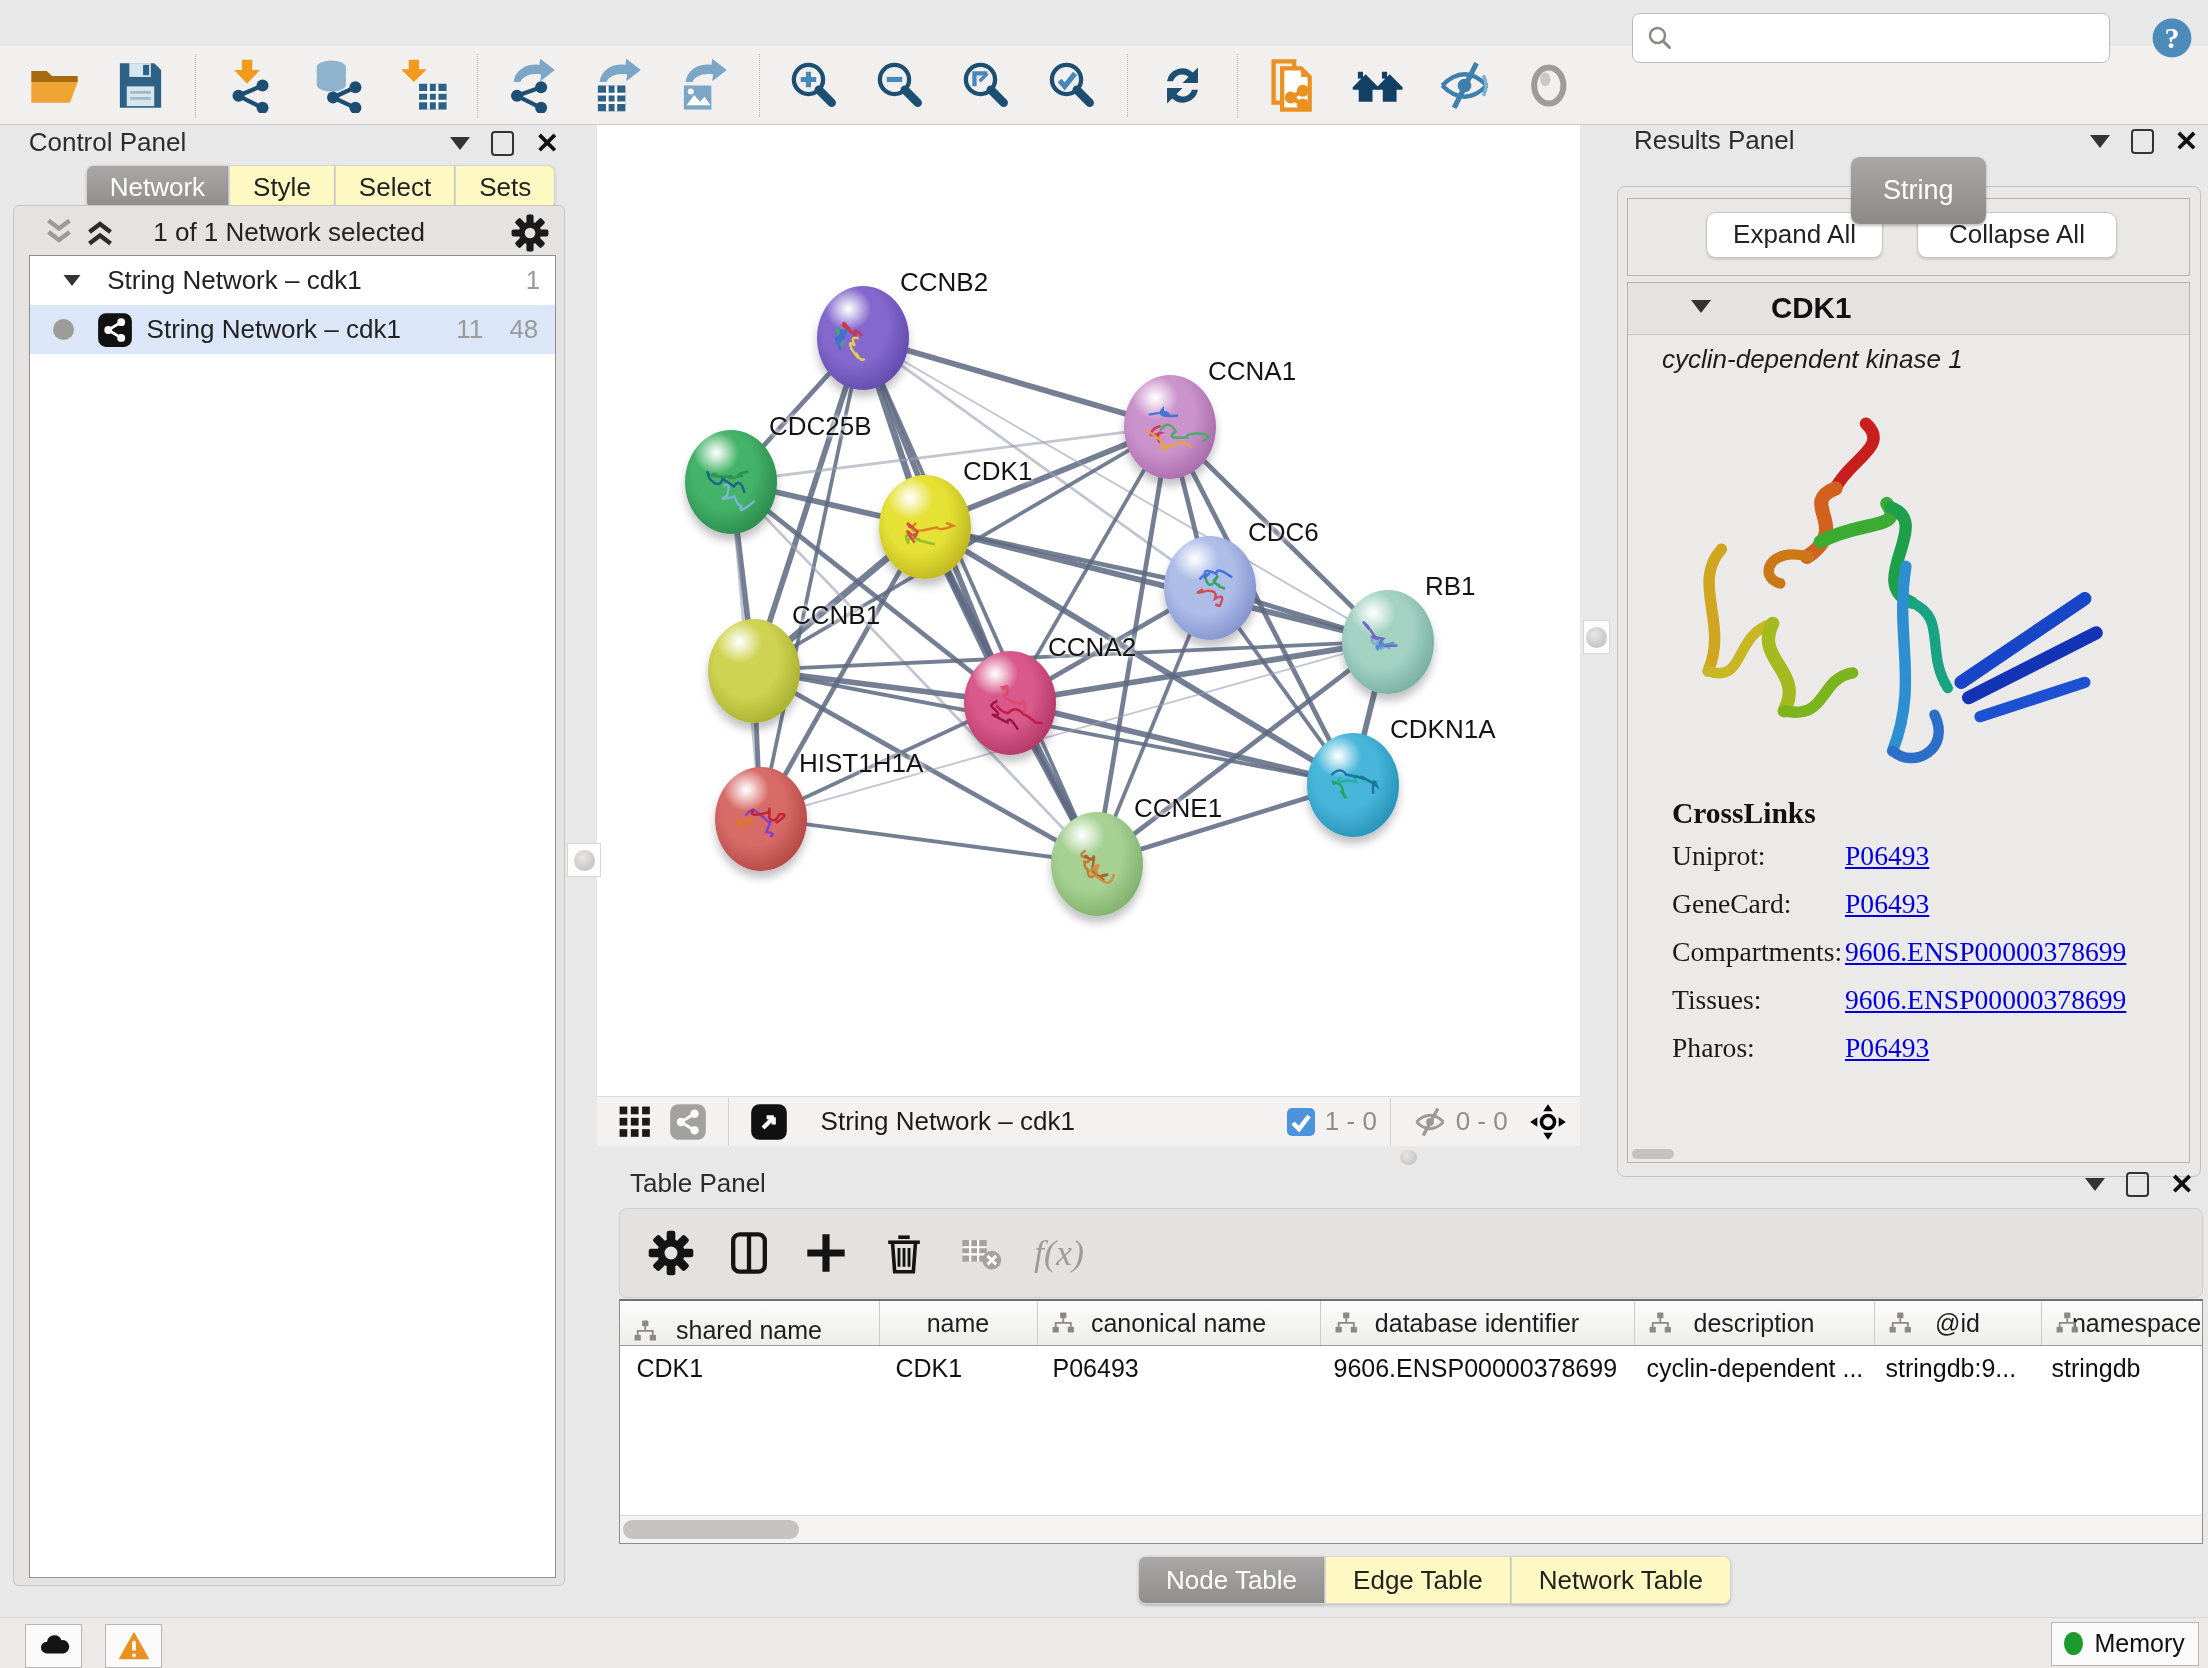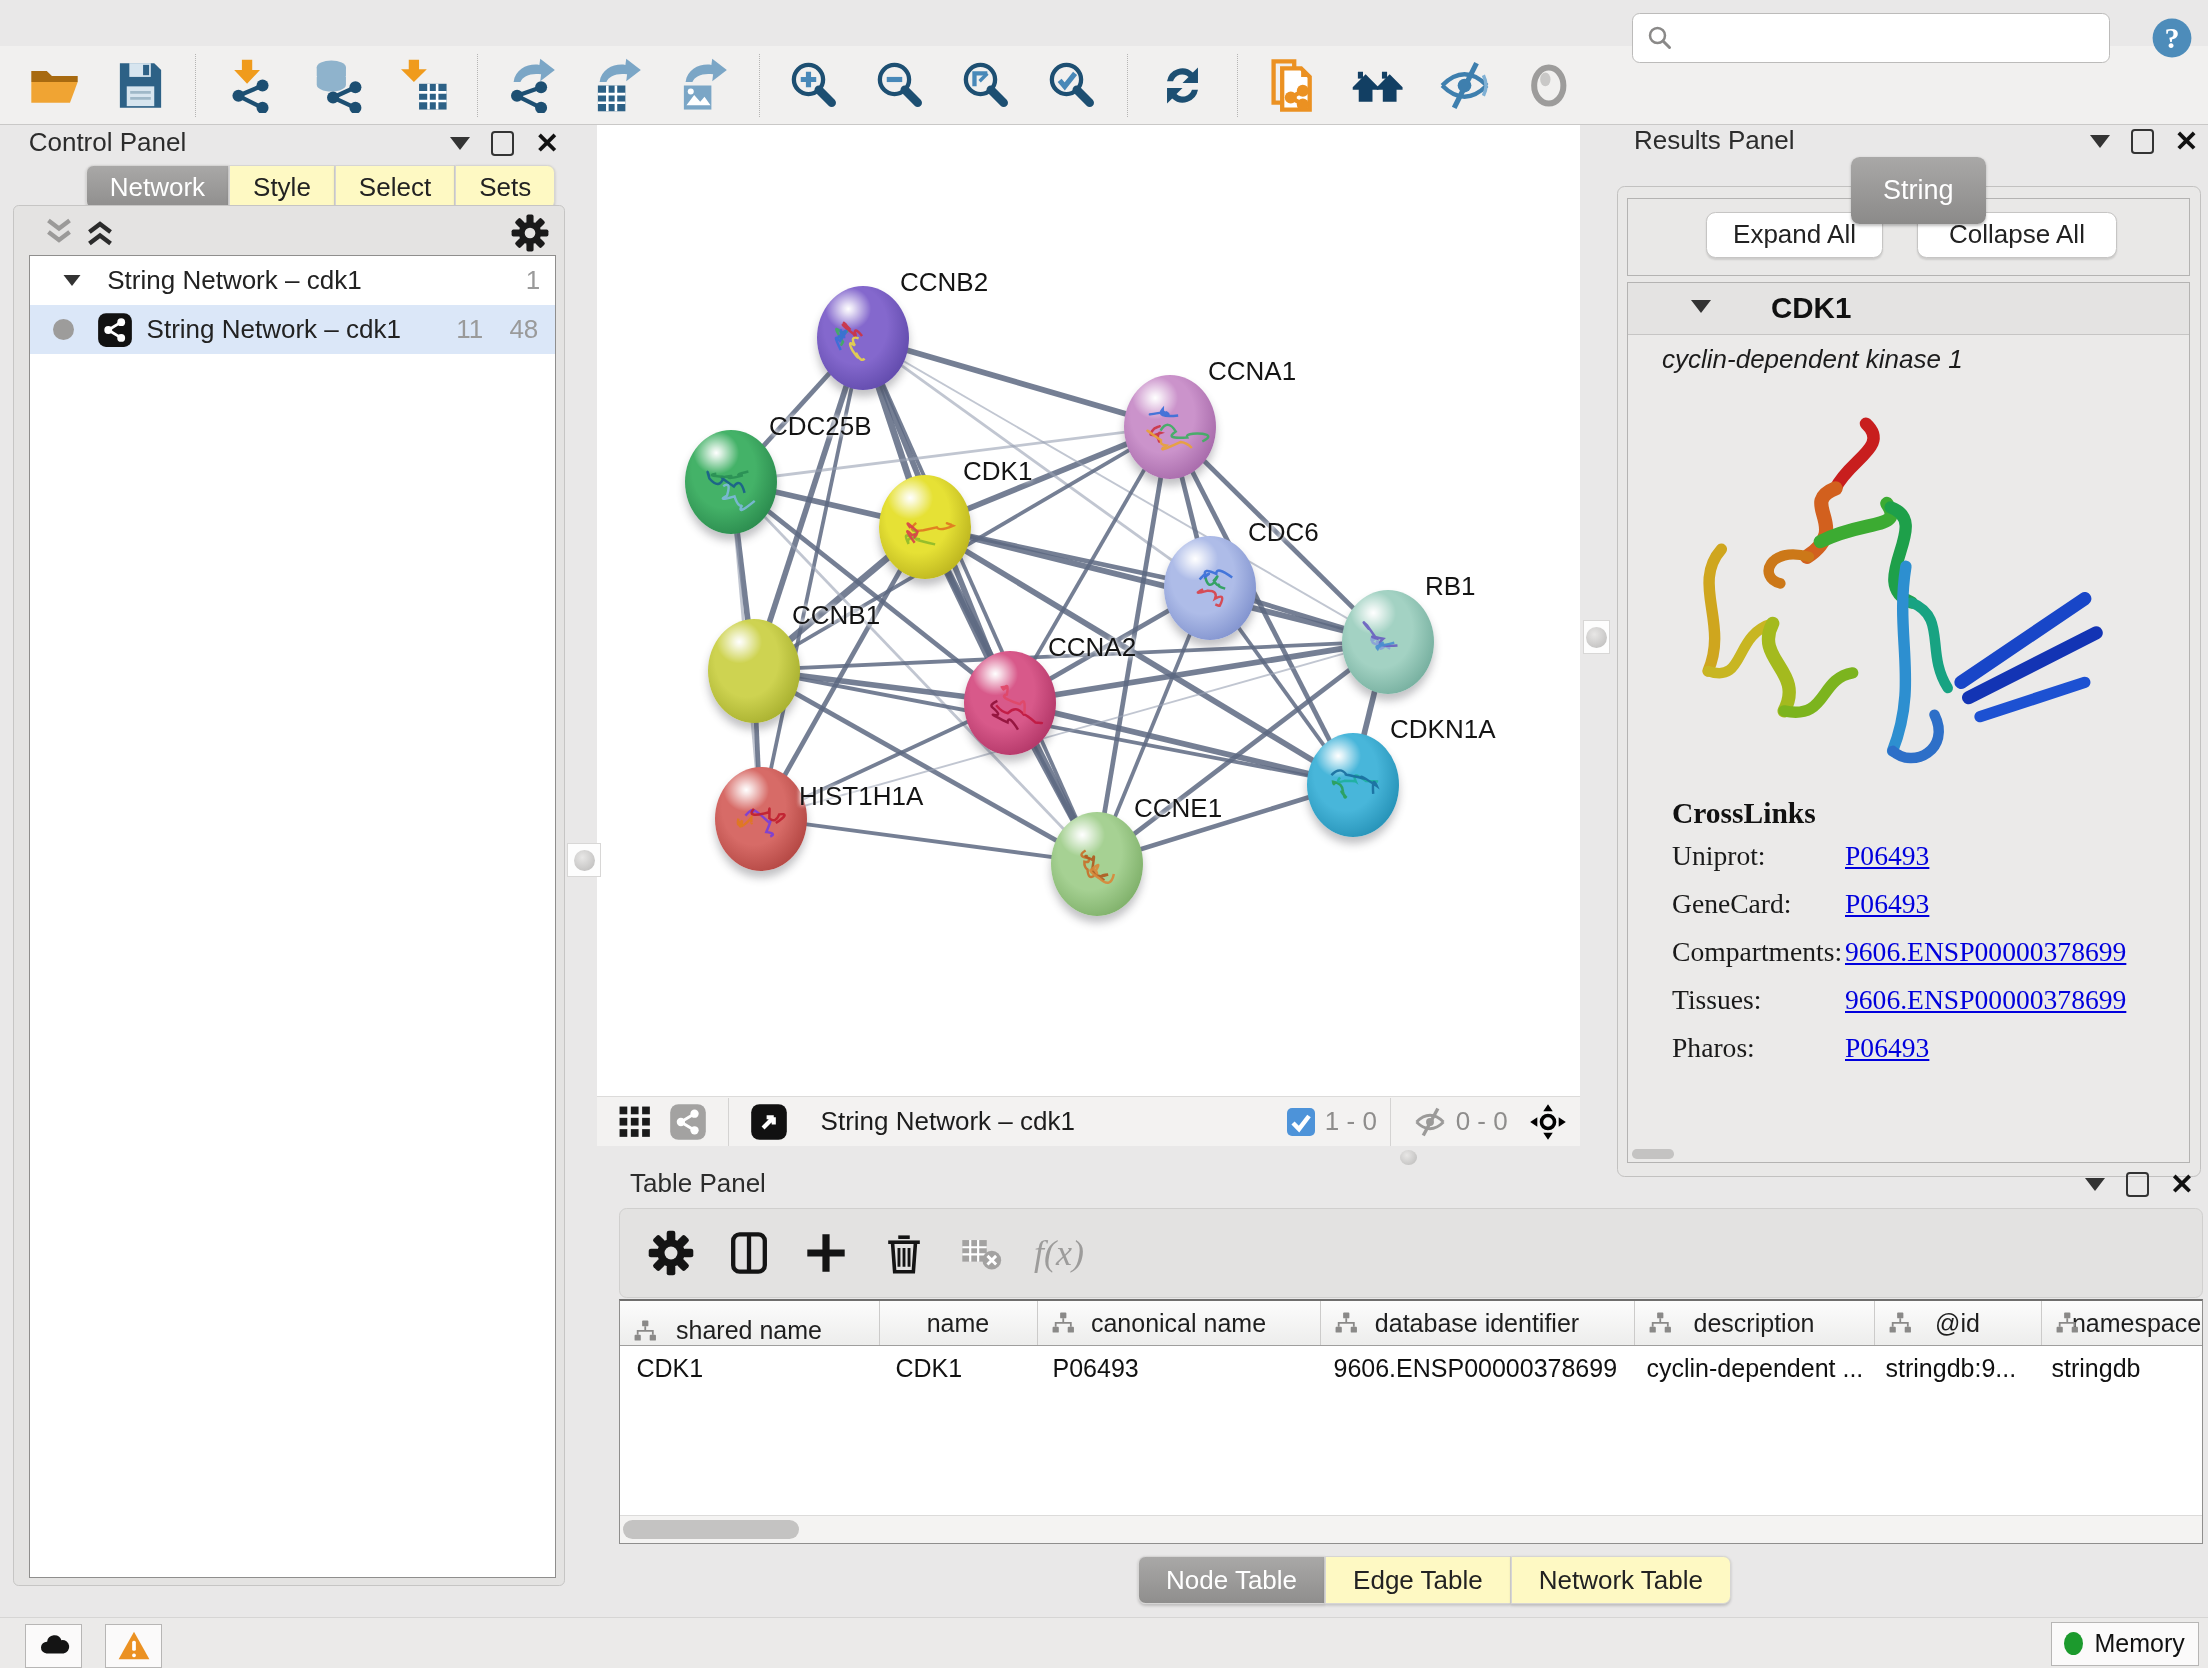--- a/index.html
+++ b/index.html
@@ -325,20 +325,21 @@
         <div class="tab-seg">Sets</div>
       </div>
     <div class="cp-box">
       <div class="cp-toolrow">
         <svg viewBox="0 0 40 34" style="left:27px;top:11.4px;width:36px;height:30px">
           <path d="M8 4l12 9L32 4M8 17l12 9 12-9" stroke="#9b9a99" stroke-width="5" fill="none"></path>
         </svg>
         <svg viewBox="0 0 40 34" style="left:68px;top:11.4px;width:36px;height:30px">
           <path d="M8 30l12-9 12 9M8 17l12-9 12 9" stroke="#2b2b2b" stroke-width="5" fill="none"></path>
         </svg>
+        <div class="cp-status">1 of 1 Network selected</div>
         <svg viewBox="0 0 64 64" style="right:15px;top:7.6px;width:38px;height:38px" id="cp-gear">
             <g transform="translate(32,32)">
               <rect x="-6" y="-31" width="12" height="15" rx="3" transform="rotate(0)" fill="#1a1a1a"></rect>
               <rect x="-6" y="-31" width="12" height="15" rx="3" transform="rotate(45)" fill="#1a1a1a"></rect>
               <rect x="-6" y="-31" width="12" height="15" rx="3" transform="rotate(90)" fill="#1a1a1a"></rect>
               <rect x="-6" y="-31" width="12" height="15" rx="3" transform="rotate(135)" fill="#1a1a1a"></rect>
               <rect x="-6" y="-31" width="12" height="15" rx="3" transform="rotate(180)" fill="#1a1a1a"></rect>
               <rect x="-6" y="-31" width="12" height="15" rx="3" transform="rotate(225)" fill="#1a1a1a"></rect>
               <rect x="-6" y="-31" width="12" height="15" rx="3" transform="rotate(270)" fill="#1a1a1a"></rect>
               <rect x="-6" y="-31" width="12" height="15" rx="3" transform="rotate(315)" fill="#1a1a1a"></rect>
@@ -490,21 +491,21 @@
         </svg>
       </div>
       <div class="node-label" style="left: 793px; top: 589px;">CDKN1A</div>
       <div class="node" style="left: 118px; top: 642px; background: radial-gradient(62% 52% at 34% 22%, rgb(255, 255, 255) 0%, rgba(255, 255, 255, 0.8) 9%, rgba(255, 255, 255, 0) 40%), radial-gradient(at 42% 38%, rgb(215, 107, 103) 42%, rgb(156, 47, 43) 100%);">
         <svg width="92" height="104" viewBox="0 0 97 109">
           <path d="M32.1 50.9 q8.5 -9.7 8.0 -2.9 q-2.8 -8.6 17.0 10.3 q4.1 -7.2 -3.0 10.0 q11.2 1.5 4.2 4.7" stroke="#7a3fd8" stroke-width="2.6" fill="none" stroke-opacity=".92"></path>
           <path d="M24.7 54.1 q-2.5 11.4 4.0 2.0 q-1.9 12.4 -3.9 0.7 q0.6 12.0 13.5 -3.8 q-0.1 7.6 0.6 5.4" stroke="#e07820" stroke-width="2.6" fill="none" stroke-opacity=".92"></path>
           <path d="M41.0 43.7 q-9.1 10.3 15.9 3.7 q1.0 -10.1 0.4 6.2 q6.4 6.1 10.4 -4.0 q12.9 -1.7 -3.6 9.2" stroke="#c02030" stroke-width="2.6" fill="none" stroke-opacity=".92"></path>
         </svg>
       </div>
-      <div class="node-label" style="left: 202px; top: 623px; margin-top: 33px;">HIST1H1A</div>
+      <div class="node-label" style="left: 202px; top: 623px;">HIST1H1A</div>
       <div class="node" style="left: 454px; top: 687px; background: radial-gradient(62% 52% at 34% 22%, rgb(255, 255, 255) 0%, rgba(255, 255, 255, 0.8) 9%, rgba(255, 255, 255, 0) 40%), radial-gradient(at 42% 38%, rgb(166, 209, 147) 42%, rgb(101, 154, 78) 100%);">
         <svg width="92" height="104" viewBox="0 0 97 109">
           <path d="M36.5 40.2 q-9.9 6.2 2.8 8.1 q2.3 5.2 -4.1 3.9 q-0.3 5.5 3.3 8.1 q0.7 11.1 7.0 6.6" stroke="#c8702a" stroke-width="2.6" fill="none" stroke-opacity=".92"></path>
           <path d="M38.7 46.2 q-6.5 -1.0 5.0 3.9 q3.2 -10.6 -0.1 9.7 q3.4 11.3 16.5 5.8 q-12.4 0.9 -3.8 6.1" stroke="#b05a20" stroke-width="2.6" fill="none" stroke-opacity=".92"></path>
           <path d="M44.0 59.3 q10.3 -8.6 3.0 2.5 q3.1 5.8 0.0 -1.3 q-12.6 -2.0 4.1 9.2 q11.9 11.1 15.2 -4.6" stroke="#d8883a" stroke-width="2.6" fill="none" stroke-opacity=".92"></path>
         </svg>
       </div>
       <div class="node-label" style="left: 537px; top: 668px;">CCNE1</div>
     </div>
   <div id="net-statusbar">

